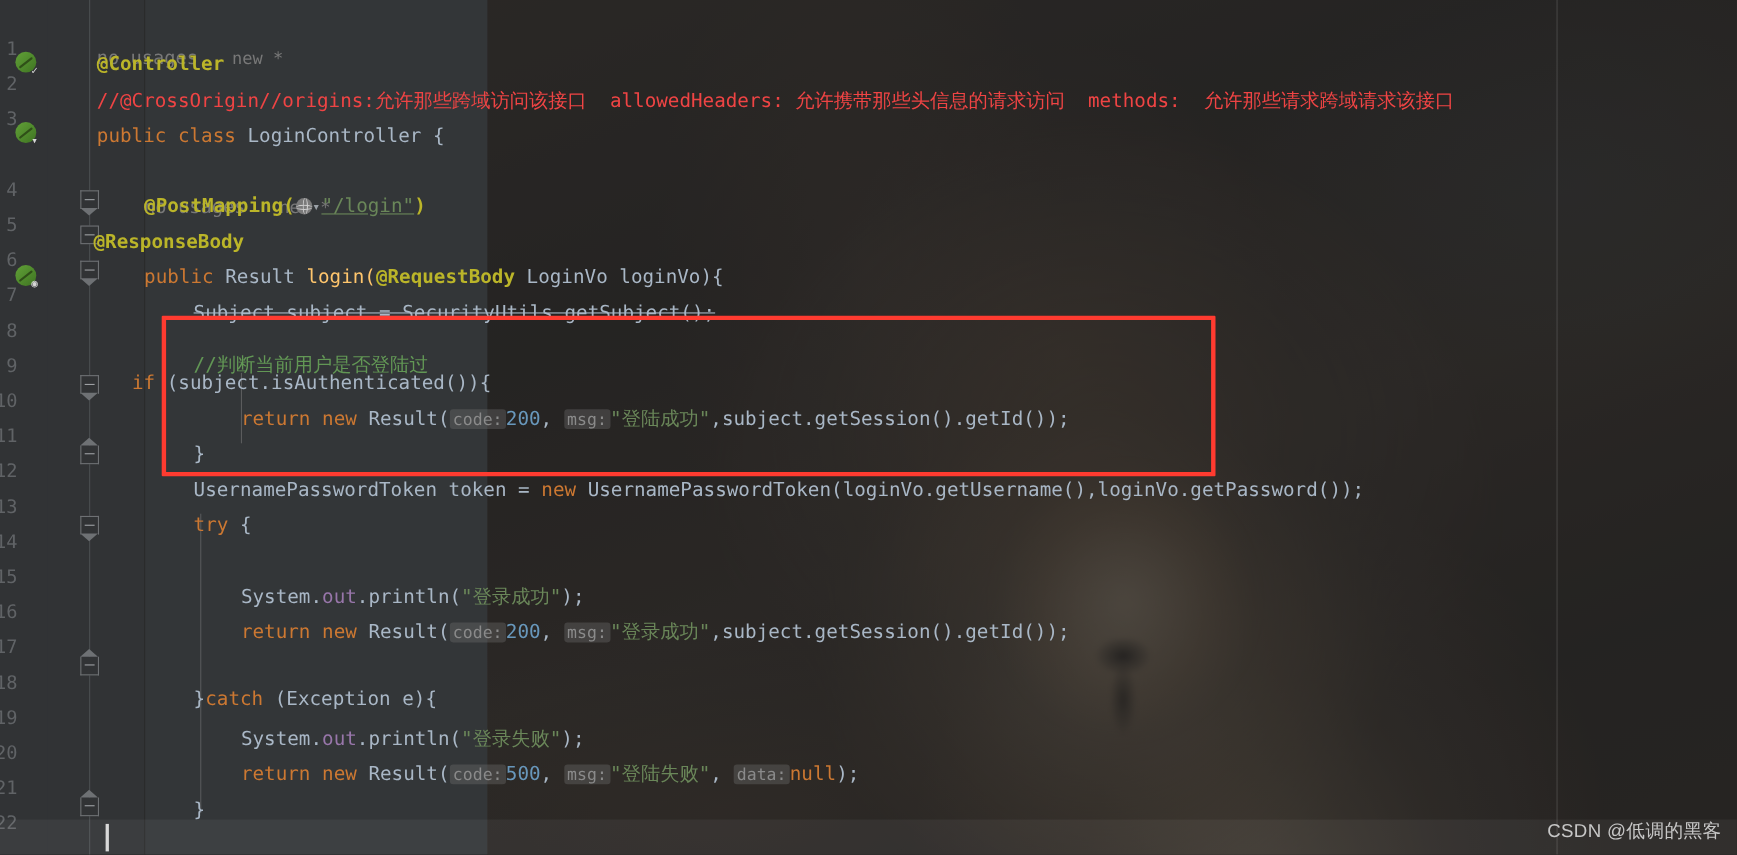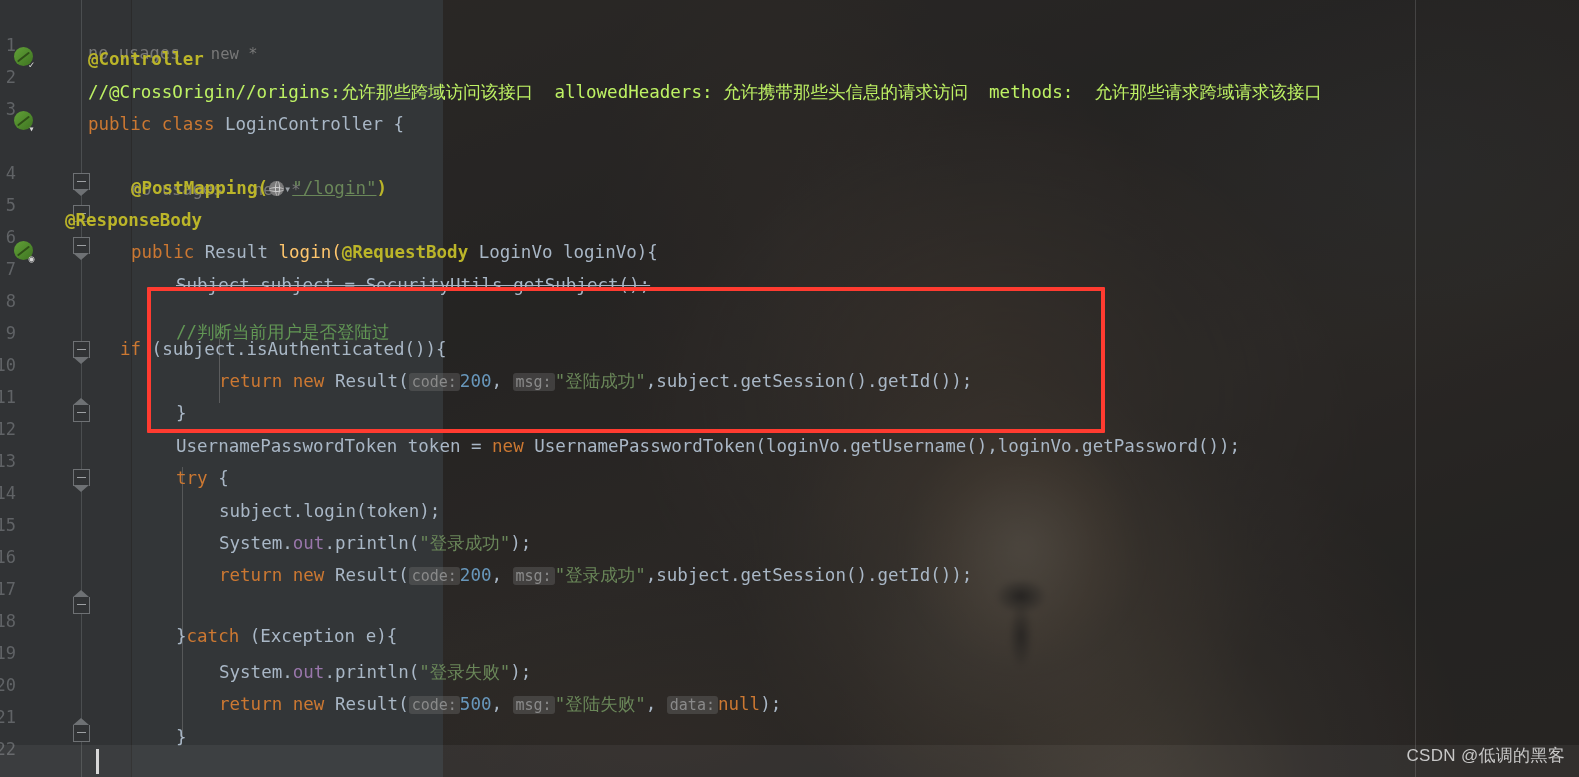--- a/index.html
+++ b/index.html
@@ -99,21 +99,21 @@
     position:absolute;left:0;top:0;width:1579px;height:777px;
     font-size:17.5px;line-height:32px;white-space:pre;
   }
   .row{position:absolute;left:0;height:32px;white-space:pre;}
   .txt{padding-left:88px;display:inline-block;}
 
   
   .kw      {color:#cc7832;}
   .anno    {color:#bbb529;font-weight:bold;}
   .cmt     {color:#629755;}
-  .cmt2    {color:#bef264;}
+  .cmt2    {color:#ef4444;}
   .str     {color:#6a8759;}
   .num     {color:#6897bb;}
   .id      {color:#a9b7c6;}
   .fn      {color:#ffc66d;}
   .fld     {color:#9876aa;}
   .hintbg  {background:rgba(116,116,116,.34);color:#8a8a8a;border-radius:3px;padding:0 3px;font-size:15px;}
   .linkstr {color:#6a8759;text-decoration:underline;}
   .strike  {text-decoration:line-through;text-decoration-color:#a9b7c6;}
   .usages  {color:#787878;font-size:17px;}
   .newmark {color:#787878;font-size:15.5px;}
@@ -222,39 +222,38 @@
 
   <div class="row" style="top:76px"><span class="txt"><span class="cmt2">//@CrossOrigin//origins:允许那些跨域访问该接口  allowedHeaders: 允许携带那些头信息的请求访问  methods:  允许那些请求跨域请求该接口</span></span></div>
 
   <div class="row" style="top:108px"><span class="txt"><span class="kw">public </span><span class="kw">class </span><span class="id">LoginController </span><span class="id">{</span></span></div>
 
   <div class="row" style="top:141px"><span class="txt" style="padding-left:131px">
 <span class="usages">no usages</span><span class="usages">   </span><span class="newmark">new *</span></span></div>
 
   <div class="row" style="top:172px"><span class="txt" style="padding-left:131px"><span class="anno">@PostMapping(</span><span class="globe"></span><span class="chev">▾</span><span class="linkstr">"/login"</span><span class="anno">)</span></span></div>
 
-  <div class="row" style="top:204px"><span class="txt" style="padding-left:65px"><span class="anno">@ResponseBody</span></span></div>
+  <div class="row" style="top:204px"><span class="txt" style="padding-left:85px"><span class="anno">@ResponseBody</span></span></div>
 
   <div class="row" style="top:269px"><span class="txt" style="padding-left:176px"><span class="id strike">Subject subject = SecurityUtils.getSubject();</span></span></div>
 
   <div class="row" style="top:236px"><span class="txt" style="padding-left:131px"><span class="kw">public </span><span class="id">Result </span><span class="fn">login(</span><span class="anno">@RequestBody </span><span class="id">LoginVo loginVo){</span></span></div>
 
   <div class="row" style="top:316px"><span class="txt" style="padding-left:176px"><span class="cmt">//判断当前用户是否登陆过</span></span></div>
 
   <div class="row" style="top:333px"><span class="txt" style="padding-left:120px"><span class="kw">if </span><span class="id">(subject.isAuthenticated()){</span></span></div>
 
   <div class="row" style="top:365px"><span class="txt" style="padding-left:219px"><span class="kw">return </span><span class="kw">new </span><span class="id">Result(</span><span class="hintbg">code:</span><span class="num">200</span><span class="id">, </span><span class="hintbg">msg:</span><span class="str">"登陆成功"</span><span class="id">,subject.getSession().getId());</span></span></div>
 
   <div class="row" style="top:397px"><span class="txt" style="padding-left:176px"><span class="id">}</span></span></div>
 
   <div class="row" style="top:430px"><span class="txt" style="padding-left:176px"><span class="id">UsernamePasswordToken token = </span><span class="kw">new </span><span class="id">UsernamePasswordToken(loginVo.getUsername(),loginVo.getPassword());</span></span></div>
 
   <div class="row" style="top:462px"><span class="txt" style="padding-left:176px"><span class="kw">try </span><span class="id">{</span></span></div>
 
-  <div class="row" style="top:495px"><span class="txt" style="padding-left:219px"><span class="id">subject.login(token);</span></span></div>
 
   <div class="row" style="top:527px"><span class="txt" style="padding-left:219px"><span class="id">System.</span><span class="fld">out</span><span class="id">.println(</span><span class="str">"登录成功"</span><span class="id">);</span></span></div>
 
   <div class="row" style="top:559px"><span class="txt" style="padding-left:219px"><span class="kw">return </span><span class="kw">new </span><span class="id">Result(</span><span class="hintbg">code:</span><span class="num">200</span><span class="id">, </span><span class="hintbg">msg:</span><span class="str">"登录成功"</span><span class="id">,subject.getSession().getId());</span></span></div>
 
   <div class="row" style="top:620px"><span class="txt" style="padding-left:176px"><span class="id">}</span><span class="kw">catch </span><span class="id">(Exception e){</span></span></div>
 
 
   <div class="row" style="top:656px"><span class="txt" style="padding-left:219px"><span class="id">System.</span><span class="fld">out</span><span class="id">.println(</span><span class="str">"登录失败"</span><span class="id">);</span></span></div>
 

